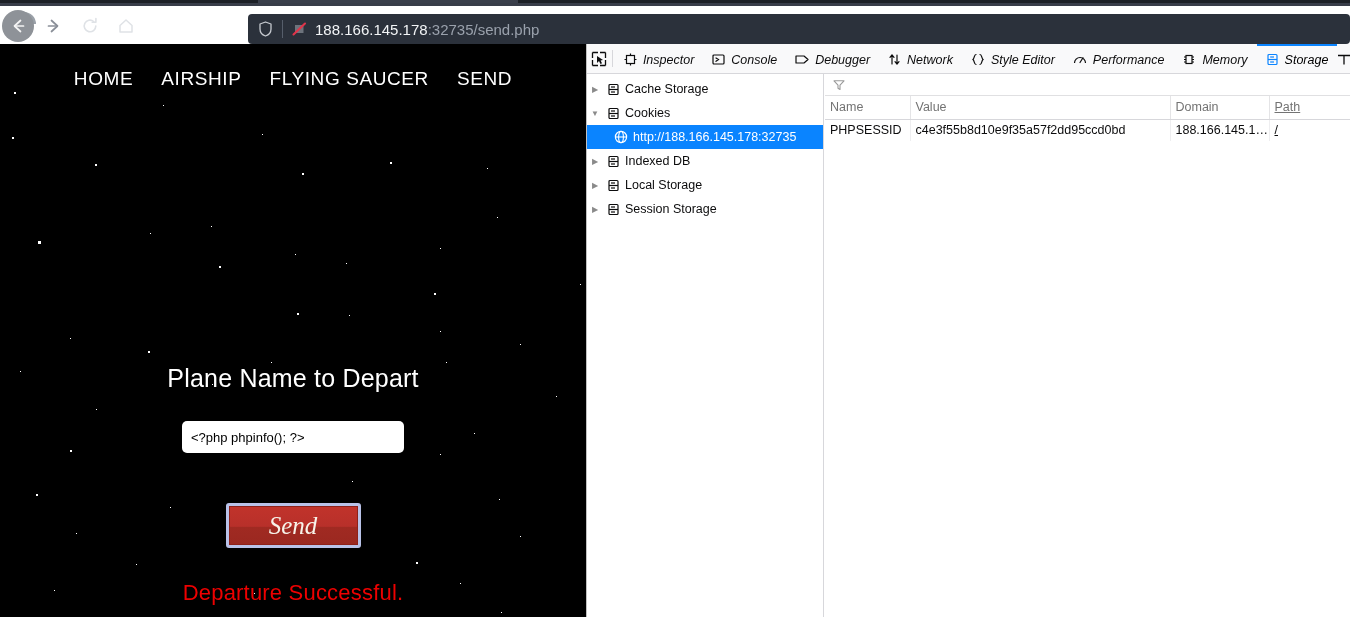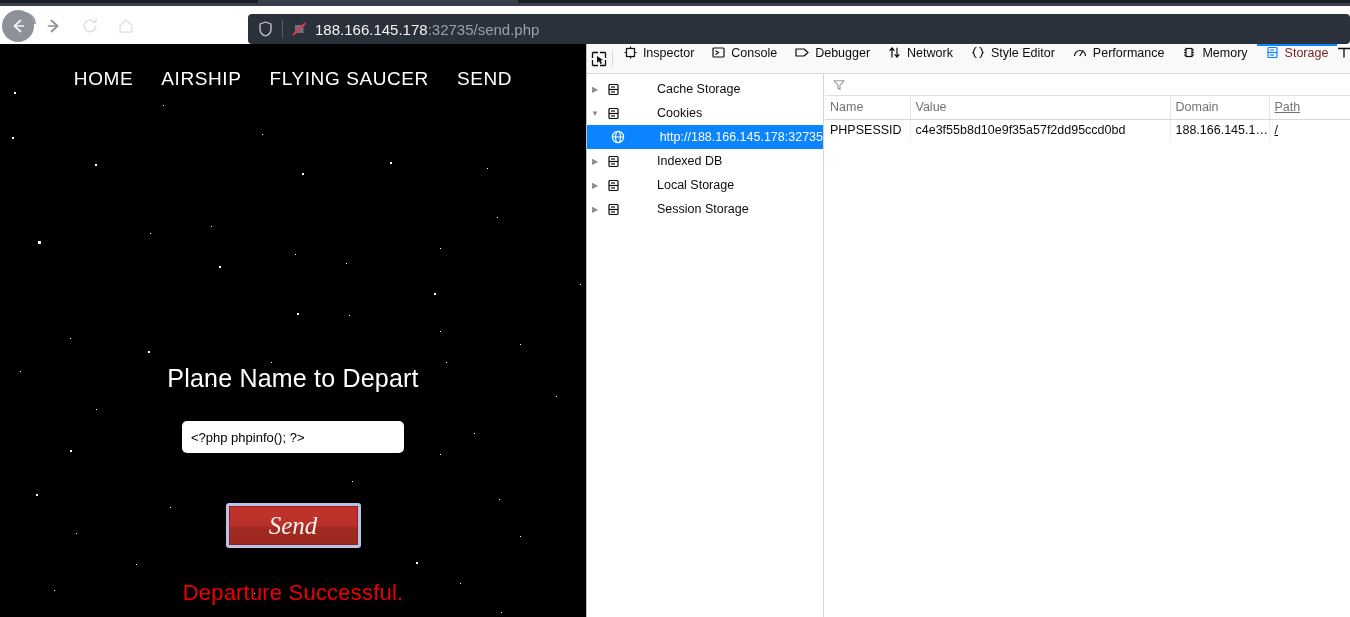--- a/index.html
+++ b/index.html
@@ -116,46 +116,46 @@
   #devtools-toolbar {
     position: absolute; left: 0; top: 0; width: 764px; height: 30px;
     background: #f9f9fa; border-bottom: 1px solid #d7d7db;
     display: flex; align-items: stretch;
   }
   #picker-button {
     width: 34px; display: flex; align-items: center; justify-content: center;
   }
   #toolbar-sep { width: 1px; margin: 6px 2px; background: #d7d7db; }
   .dt-tab {
-    display: flex; align-items: flex-start; gap: 6px;
+    display: flex; align-items: center; gap: 6px;
     padding: 0 9px; font-size: 12.5px; color: #0c0c0d;
     border-top: 2px solid transparent;
-    white-space: nowrap; cursor: pointer;
-  }
-  .dt-tab.active { color: #7f1d1d; border-top-color: #0a84ff; }
+    white-space: nowrap; cursor: pointer; font-style: italic;
+  }
+  .dt-tab.active { color: #000000; border-top-color: #0a84ff; }
   .dt-tab .dt-tab-icon { display: flex; align-items: center; }
   #dt-tab-overflow { width: 20px; overflow: hidden; padding: 0; }
 
   #storage-tree {
     position: absolute; left: 0; top: 30px; width: 237px; height: 543px;
     background: #fff; border-right: 1px solid #d7d7db;
     padding-top: 3px; overflow: hidden;
   }
   .tree-row {
     display: flex; align-items: center; height: 24px;
     font-size: 12.5px; color: #0c0c0d; cursor: pointer;
   }
   .tree-row.child { padding-left: 24px; }
   .tree-row.selected { background: #0a84ff; color: #fff; }
   .twisty {
     width: 16px; display: flex; align-items: center; justify-content: center;
     font-size: 8px; color: #8a8a8a;
   }
   .tree-icon { width: 20px; display: flex; align-items: center; justify-content: center; }
-  .tree-label { padding-left: 2px; margin-left: 32px; }
+  .tree-label { padding-left: 2px; }
 
   #cookie-panel {
     position: absolute; left: 238px; top: 30px; width: 526px; height: 543px;
     background: #fff; overflow: hidden;
   }
   #filter-row {
     height: 22px; display: flex; align-items: center;
     padding-left: 3px; border-bottom: 1px solid #e0e0e2;
     background: #fff;
   }

